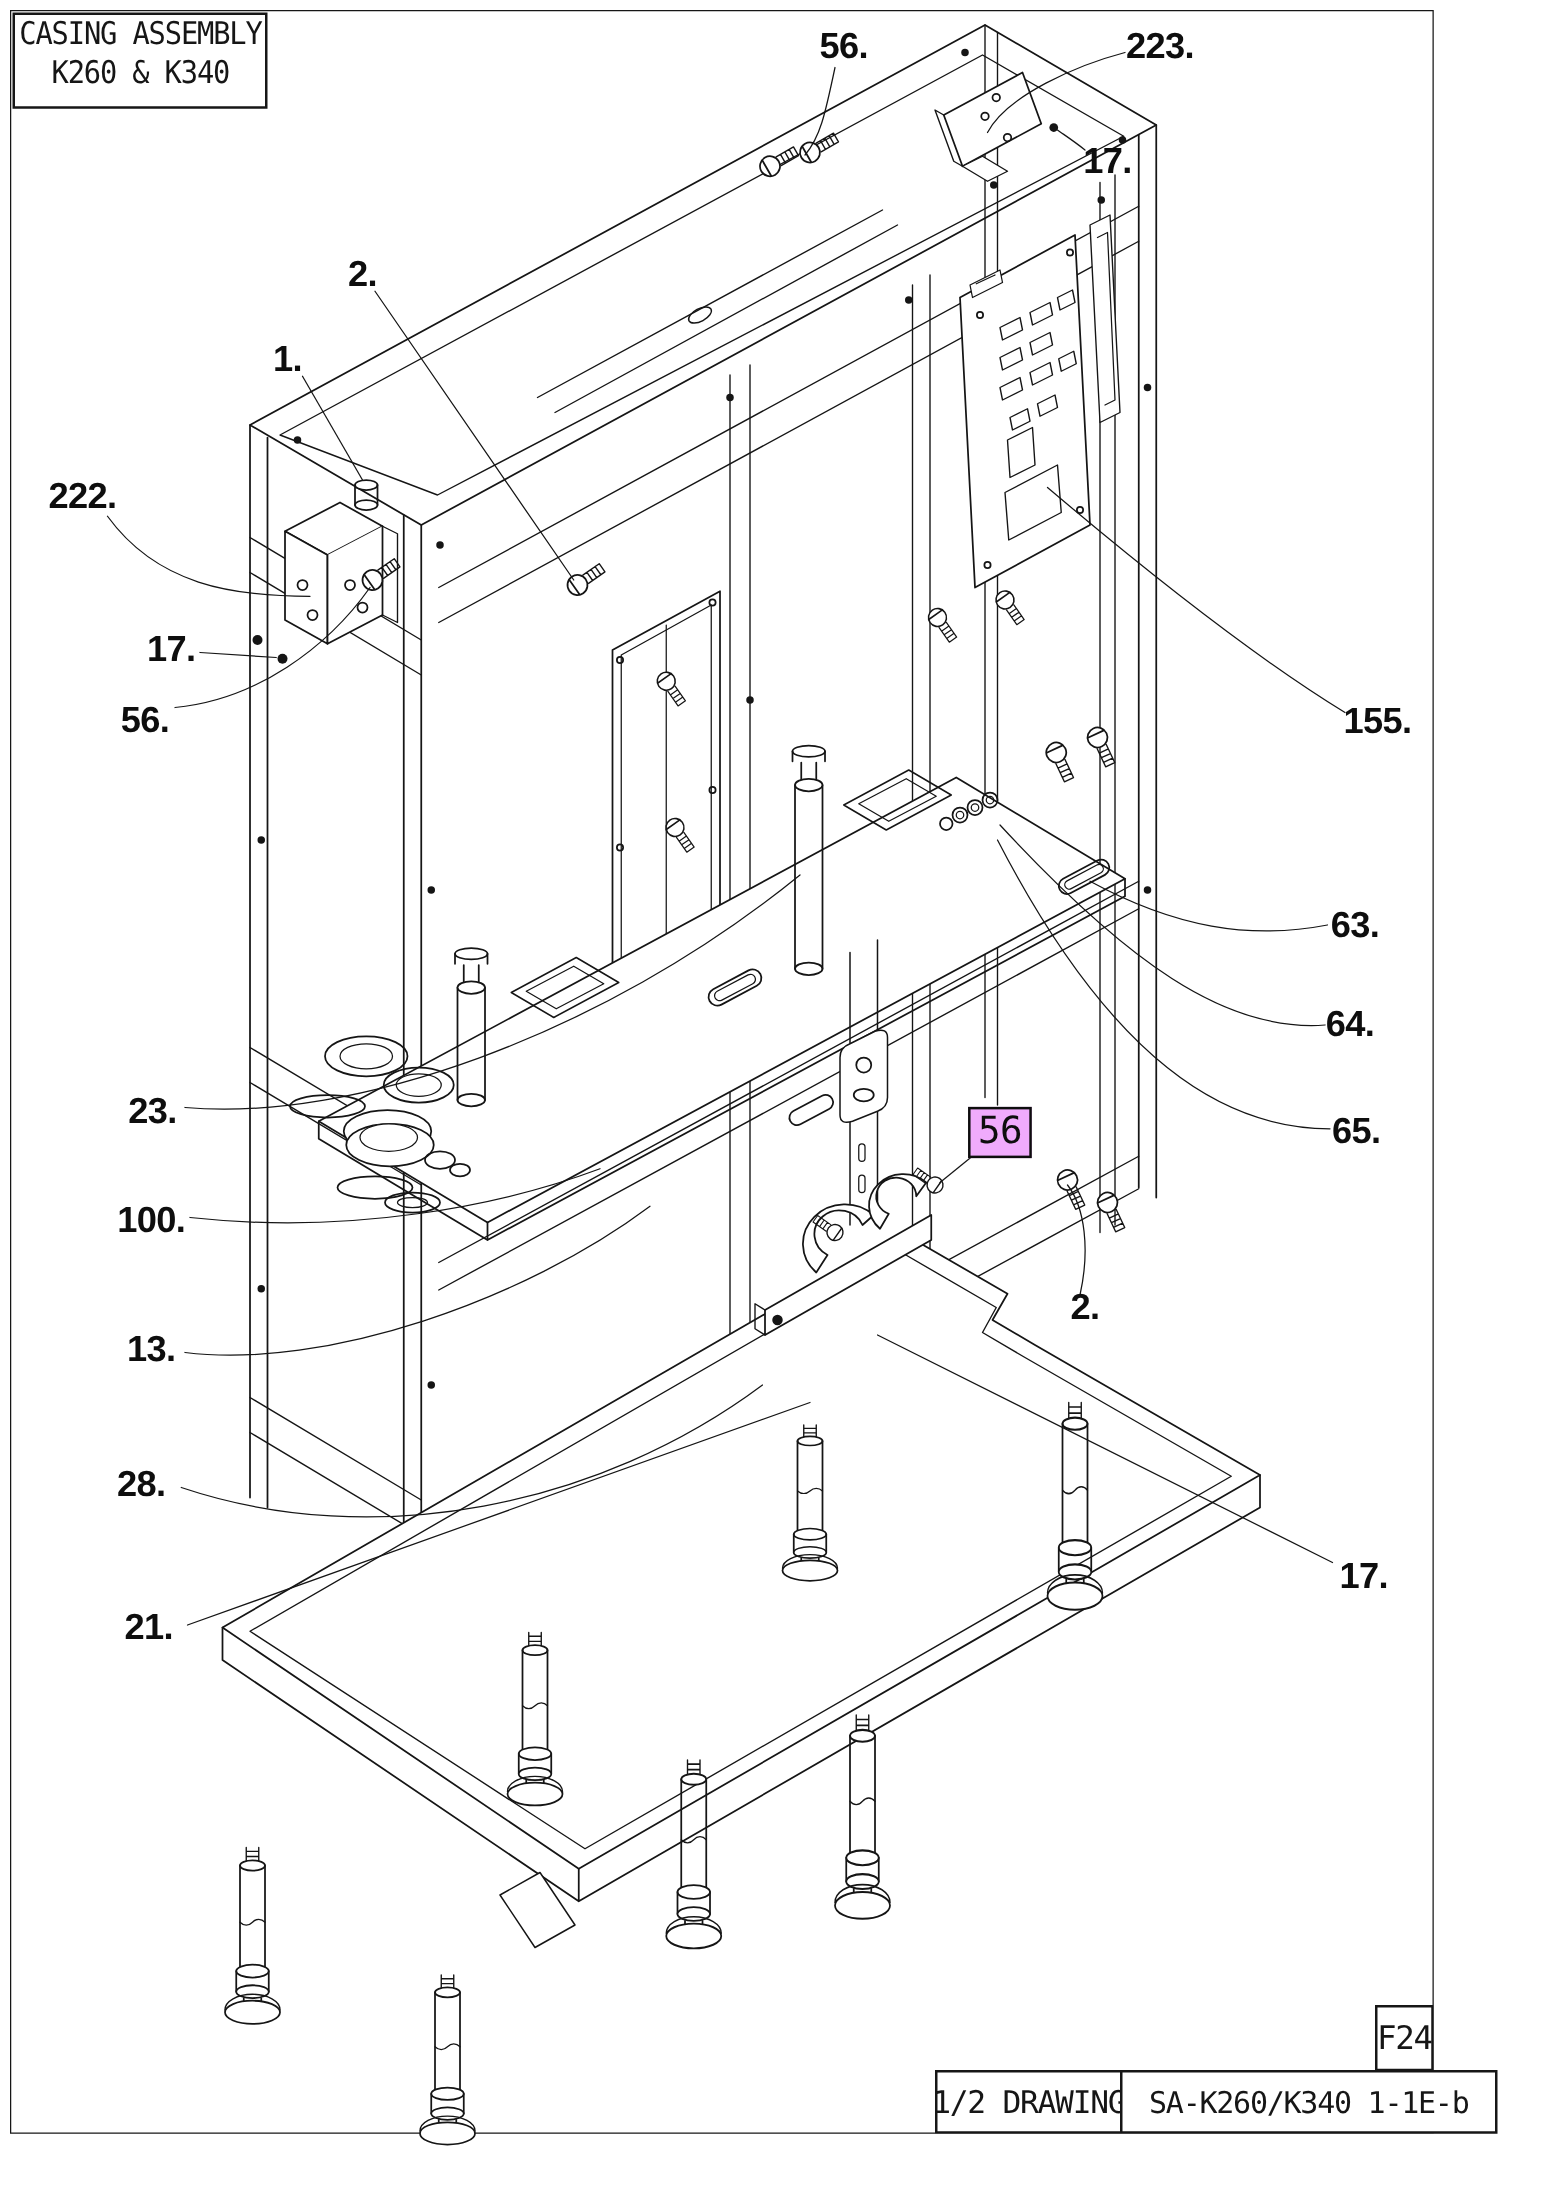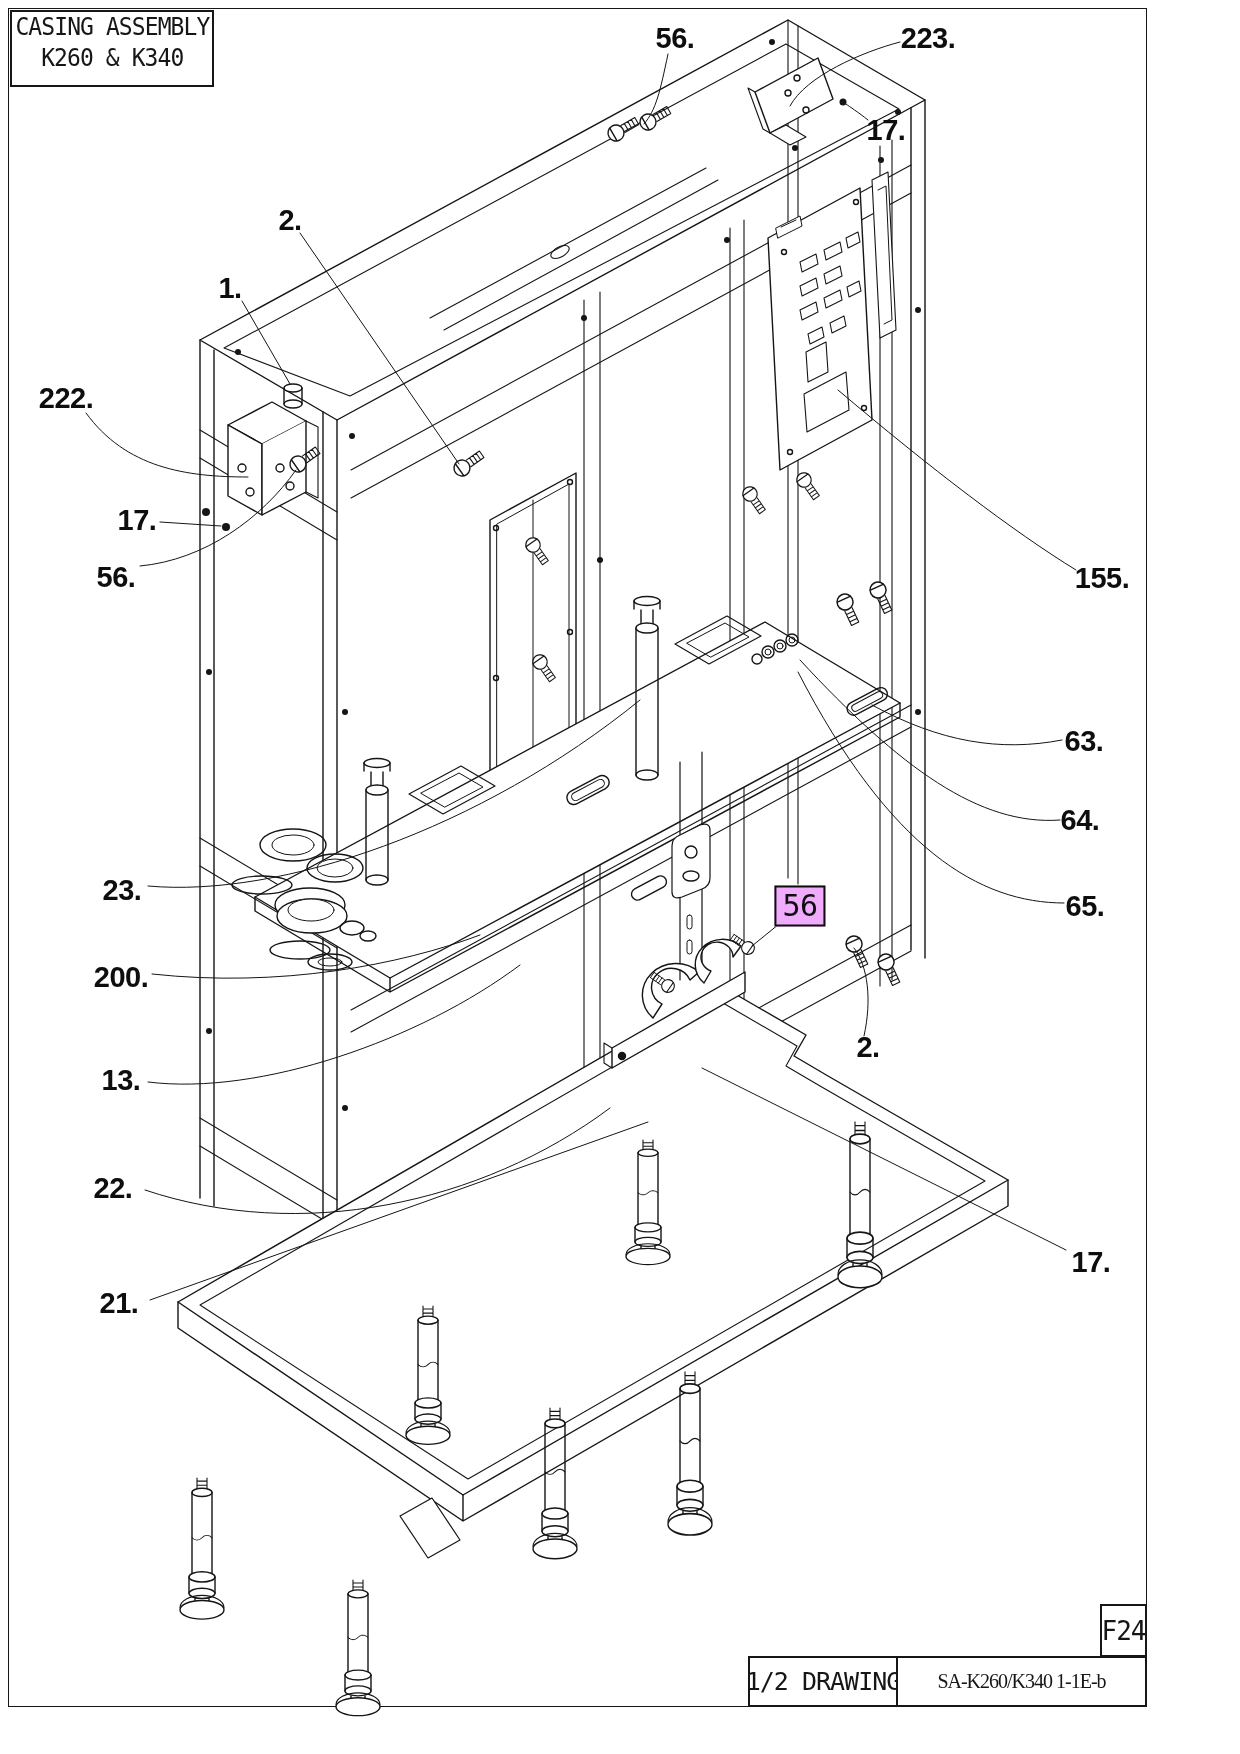--- a/index.html
+++ b/index.html
@@ -28,21 +28,21 @@
     display:flex;align-items:center;justify-content:center;font-size:26px;text-align:center;
   }
   .title-block{
     position:absolute;left:748px;top:1656px;height:51px;display:flex;
   }
   .title-block .cell{
     border:2px solid #161616;box-sizing:border-box;background:#fff;
     display:flex;align-items:center;justify-content:center;
   }
   .cell.scale{width:150px;font-size:25px;transform-origin:center;margin-right:-2px;}
-  .cell.dwgno{width:251px;font-size:20px;font-family:Liberation Serif, serif;}
+  .cell.dwgno{width:302px;font-size:24px;}
   .drawing-svg{position:absolute;left:0;top:0;}
   #callout-layer{position:absolute;left:0;top:0;width:100%;height:100%;pointer-events:none;}
   .callout{
     position:absolute;transform:translate(-50%,-50%);
     font:700 29px "Liberation Sans",sans-serif;letter-spacing:-.5px;color:#0e0e0e;white-space:nowrap;
   }
   .callout.boxed{
     font:400 30px "DejaVu Sans Mono",monospace;border:2px solid #0e0e0e;
     padding:0 6px 2px 6px;background:#f0abfc;
   }
@@ -313,23 +313,23 @@
     <div class="callout" style="left: 290px; top: 220px;">2.</div>
     <div class="callout" style="left: 230px; top: 288px;">1.</div>
     <div class="callout" style="left: 66px; top: 398px;">222.</div>
     <div class="callout" style="left: 137px; top: 520px;">17.</div>
     <div class="callout" style="left: 116px; top: 577px;">56.</div>
     <div class="callout" style="left: 1102px; top: 578px;">155.</div>
     <div class="callout" style="left: 1084px; top: 741px;">63.</div>
     <div class="callout" style="left: 1080px; top: 820px;">64.</div>
     <div class="callout" style="left: 1085px; top: 906px;">65.</div>
     <div class="callout" style="left: 122px; top: 890px;">23.</div>
-    <div class="callout" style="left: 121px; top: 977px;">200.</div>
+    <div class="callout" style="left: 121px; top: 977px;">100.</div>
     <div class="callout" style="left: 121px; top: 1080px;">13.</div>
-    <div class="callout" style="left: 113px; top: 1188px;">22.</div>
+    <div class="callout" style="left: 113px; top: 1188px;">28.</div>
     <div class="callout" style="left: 119px; top: 1303px;">21.</div>
     <div class="callout boxed" style="left: 800px; top: 906px;">56</div>
     <div class="callout" style="left: 868px; top: 1047px;">2.</div>
     <div class="callout" style="left: 1091px; top: 1262px;">17.</div>
   </div>
 
 <div class="sheet-ref-box stencil">
   <span>F24</span>
 </div>
 

